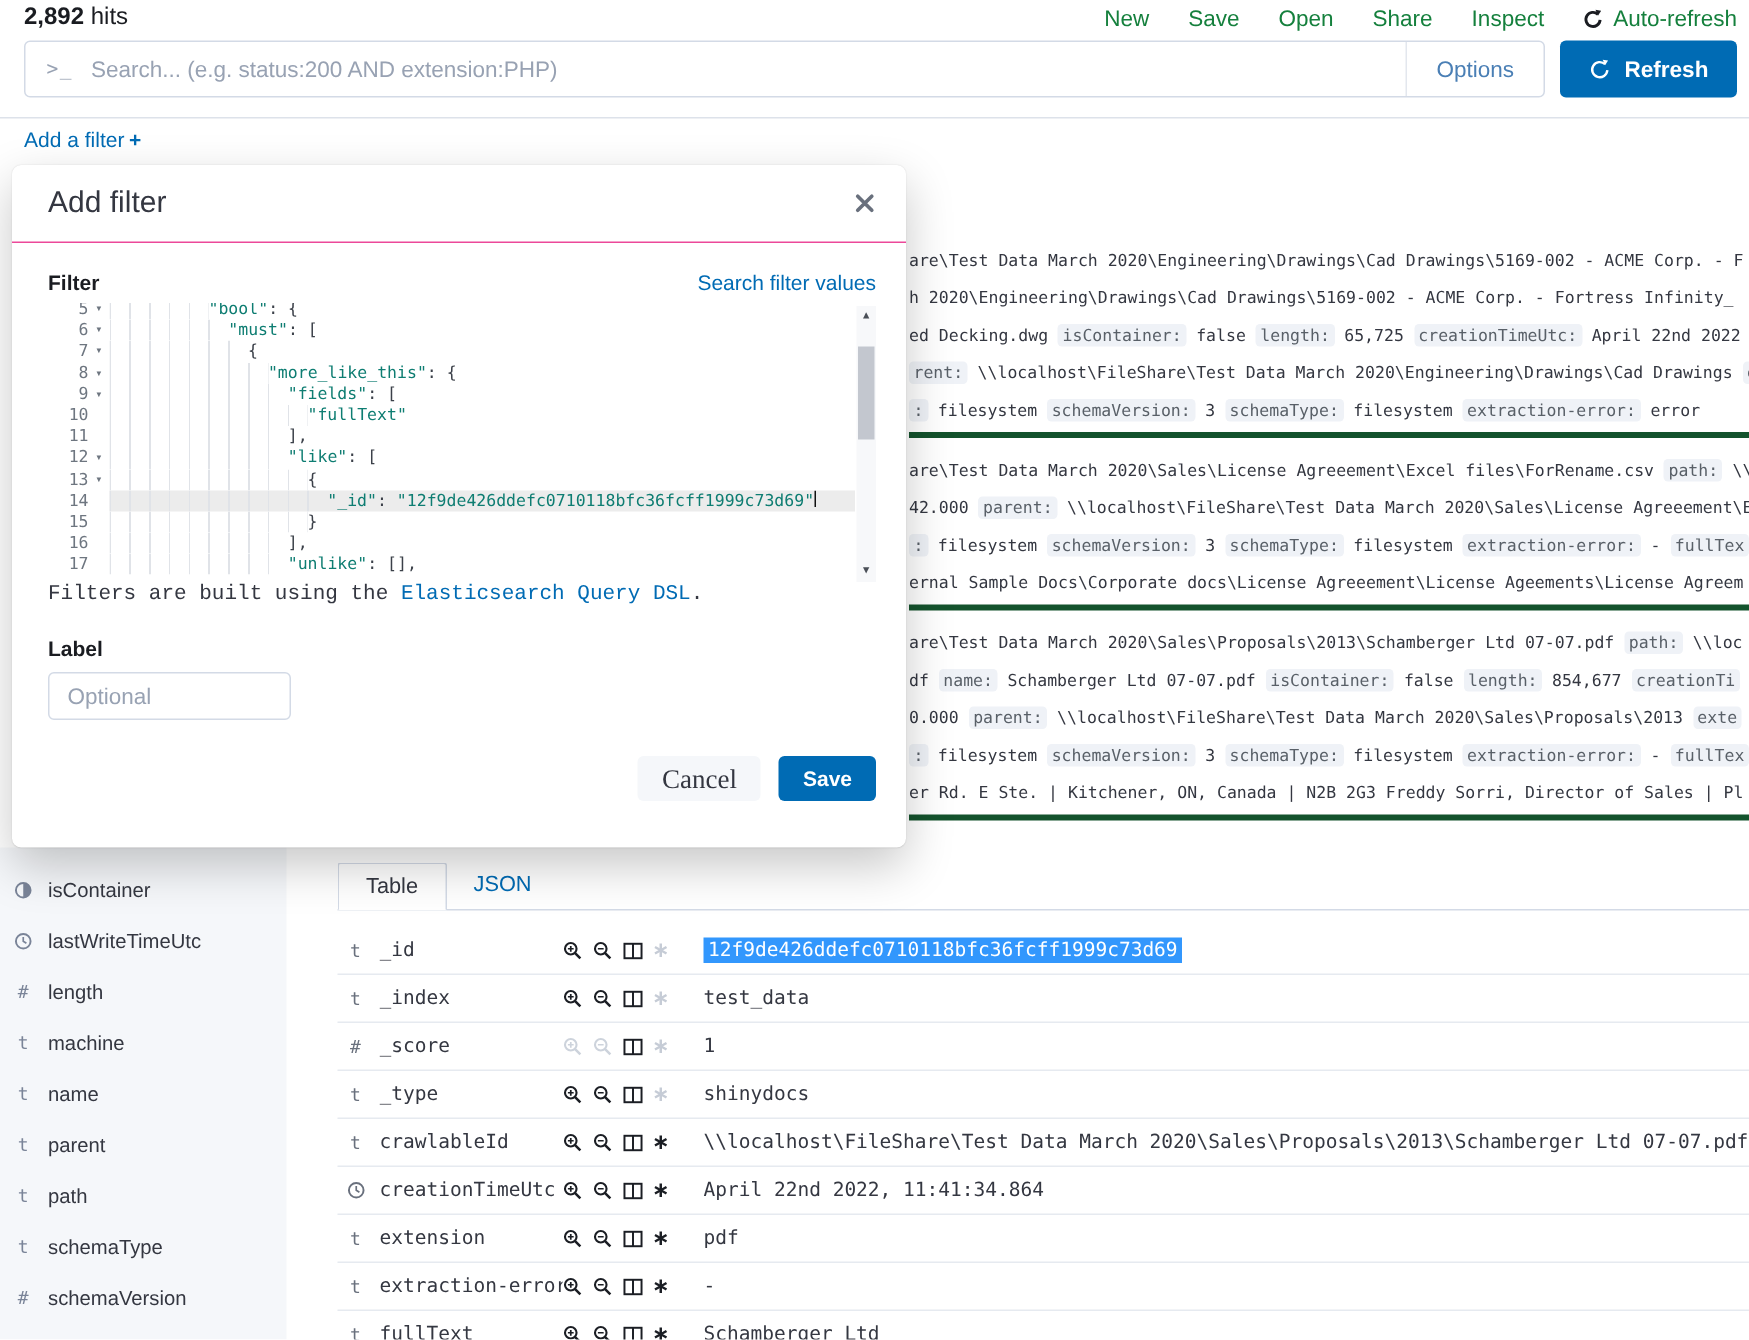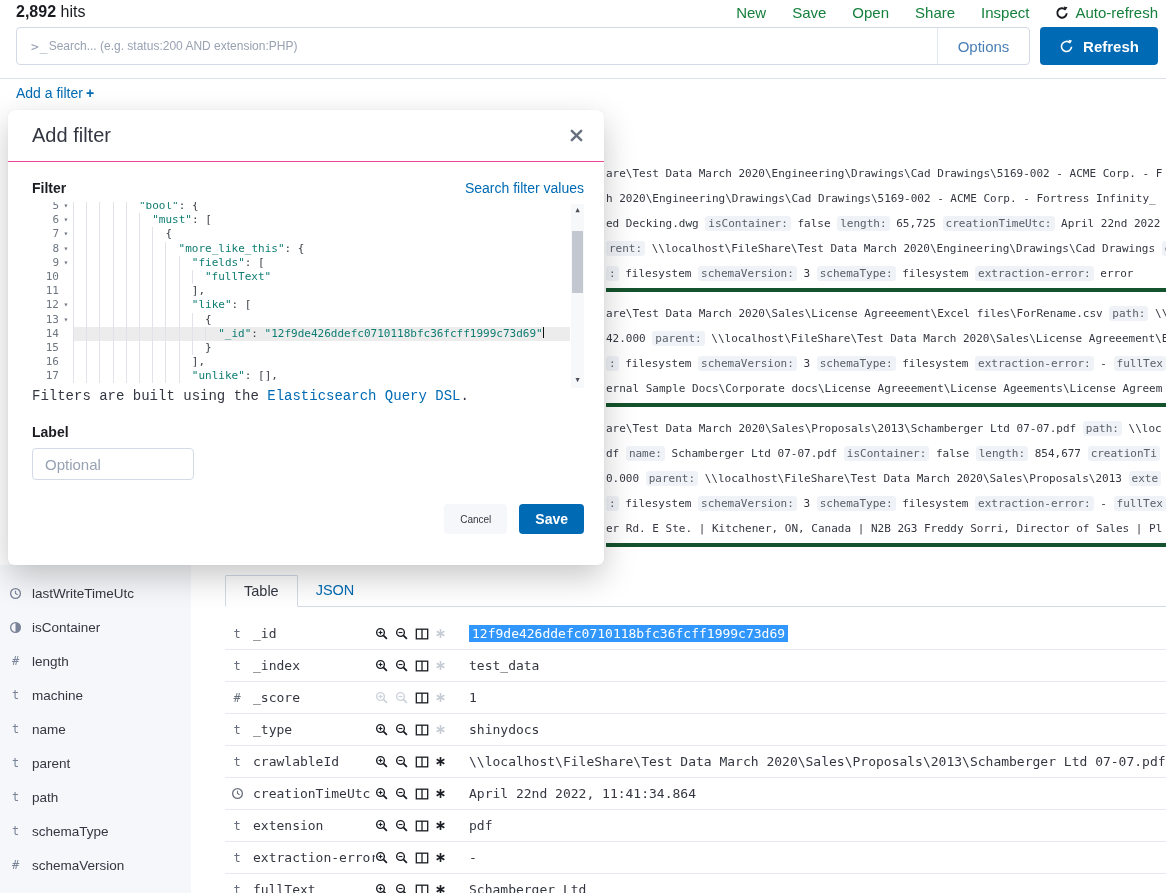--- a/index.html
+++ b/index.html
@@ -14,21 +14,21 @@
   .hits b { font-weight:700; }
   .top-nav { position:absolute; right:8px; top:4px; display:flex; align-items:center; gap:26px; font-size:15px; color:#15803d; }
   .nav-item { cursor:pointer; }
   .auto-refresh { display:flex; align-items:center; gap:6px; }
   .auto-refresh svg { display:block; }
 
   
   .search-box { position:absolute; left:16px; top:27px; width:1014px; height:38px;
     border:1px solid #D3DAE6; border-radius:4px; background:#fff; display:flex; align-items:center; }
   .prompt-icon { margin-left:14px; font-family:"DejaVu Sans Mono",monospace; font-size:13px; color:#98A2B3; letter-spacing:1px; }
-  .search-input { flex:1; height:100%; border:none; outline:none; margin-left:0; font-size:12px;
+  .search-input { flex:1; height:100%; border:none; outline:none; margin-left:12px; font-size:15px;
     font-family:"Liberation Sans",sans-serif; color:#343741; background:transparent; }
   .search-input::placeholder { color:#98A2B3; }
   .options-btn { width:92px; height:100%; border-left:1px solid #E3E7EE; display:flex; align-items:center;
     justify-content:center; font-size:15px; color:#4A7FB5; cursor:pointer; }
   .refresh-btn { position:absolute; left:1040px; top:27px; width:118px; height:38px; background:#006BB4;
     border:none; border-radius:4px; color:#fff; font-size:15px; font-weight:600;
     display:flex; align-items:center; justify-content:center; gap:9px; cursor:pointer; }
   .hdivider { position:absolute; left:0; top:78px; width:1166px; height:1px; background:#DDE2EA; }
   .add-filter { position:absolute; left:16px; top:85px; font-size:14px; color:#006BB4; cursor:pointer; }
   .add-filter .plus { font-weight:700; margin-left:3px; }
@@ -102,21 +102,21 @@
 
   .dsl-note { font-size:14px; color:#343741;font-family:Liberation Mono, monospace; }
   .dsl-link { color:#006BB4; cursor:pointer; }
   .label-heading { margin-top:20px; }
   .label-input { display:block; margin-top:8px; width:162px; height:32px; border:1px solid #D3DAE6;
     border-radius:4px; padding:0 12px; font-size:15px; color:#343741; outline:none;
     font-family:"Liberation Sans",sans-serif; }
   .label-input::placeholder { color:#98A2B3; }
   .modal-footer { display:flex; justify-content:flex-end; align-items:center; gap:12px; margin-top:24px; }
   .btn-cancel { height:30px; padding:0 16px; background:#F5F7FA; border:none; border-radius:4px;
-    font-size:10px; color:#343741; cursor:pointer; font-family:Liberation Sans, sans-serif; }
+    font-size:18px; color:#343741; cursor:pointer; font-family:Liberation Serif, serif; }
   .btn-save { height:30px; padding:0 16px; background:#006BB4; border:none; border-radius:4px;
     font-size:14px; color:#fff; font-weight:600; cursor:pointer; font-family:"Liberation Sans",sans-serif; }
 </style>
 </head>
 <body>
 
 <div class="hits">
   <b>2,892</b>
   <span>hits</span>
 </div>
@@ -178,33 +178,33 @@
       <div class="doc-line"><span class="badge">:</span><span class="seg"> filesystem </span><span class="badge">schemaVersion:</span><span class="seg"> 3 </span><span class="badge">schemaType:</span><span class="seg"> filesystem </span><span class="badge">extraction-error:</span><span class="seg"> - </span><span class="badge">fullTex</span></div>
       <div class="doc-line"><span class="seg">er Rd. E Ste. | Kitchener, ON, Canada | N2B 2G3 Freddy Sorri, Director of Sales | Pl</span></div>
     </div>
   </div>
 
 <div class="sidebar" id="sidebar">
     <div class="field-item">
       <span class="field-icon">
         <svg width="13" height="13" viewBox="0 0 16 16">
           <circle cx="8" cy="8" r="6" fill="none" stroke="currentColor" stroke-width="1.6"></circle>
+          <path d="M8 2 A6 6 0 0 1 8 14 Z" fill="currentColor"></path>
+        </svg>
+      </span>
+      <span class="field-label">isContainer</span>
+    </div>
+    <div class="field-item">
+      <span class="field-icon">
+        <svg width="13" height="13" viewBox="0 0 16 16">
+          <circle cx="8" cy="8" r="6" fill="none" stroke="currentColor" stroke-width="1.6"></circle>
           <path d="M8 4.5 V8 L10.6 9.6" fill="none" stroke="currentColor" stroke-width="1.4"></path>
         </svg>
       </span>
       <span class="field-label">lastWriteTimeUtc</span>
-    </div>
-    <div class="field-item">
-      <span class="field-icon">
-        <svg width="13" height="13" viewBox="0 0 16 16">
-          <circle cx="8" cy="8" r="6" fill="none" stroke="currentColor" stroke-width="1.6"></circle>
-          <path d="M8 2 A6 6 0 0 1 8 14 Z" fill="currentColor"></path>
-        </svg>
-      </span>
-      <span class="field-label">isContainer</span>
     </div>
     <div class="field-item">
       <span class="field-icon"><span>#</span></span>
       <span class="field-label">length</span>
     </div>
     <div class="field-item">
       <span class="field-icon"><span>t</span></span>
       <span class="field-label">machine</span>
     </div>
     <div class="field-item">

